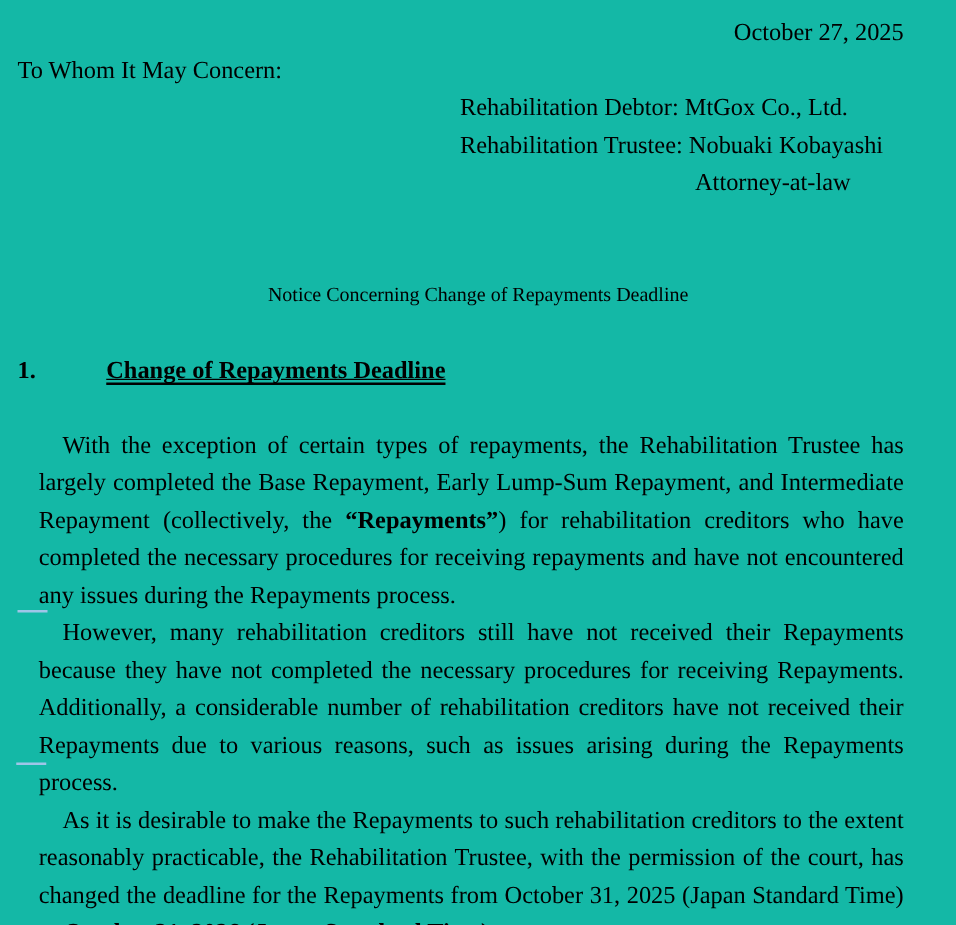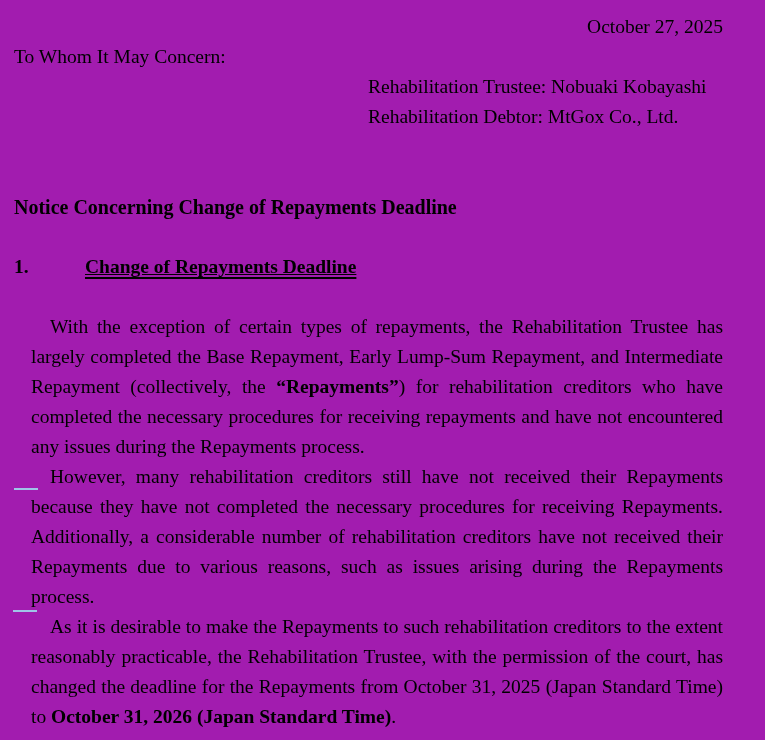--- a/index.html
+++ b/index.html
@@ -6,21 +6,21 @@
     margin: 0;
     padding: 0;
     background: #ffffff;
   }
   .page {
     position: relative;
     box-sizing: border-box;
     width: 765px;
     height: 740px;
     padding: 12px 42px 0 14px;
-    background: #a21caf;
+    background: #14b8a6;
     color: #000000;
     font-family: "Liberation Serif", serif;
     font-size: 19.5px;
     line-height: 30px;
     overflow: hidden;
   }
   .date-line {
     text-align: right;
   }
   .salutation {
@@ -29,23 +29,23 @@
   }
   .sig-block {
     margin-left: 354px;
   }
   .sig-title {
     margin-left: 188px;
   }
   .doc-title {
     margin-top: 60px;
     margin-right: -28px;
-    text-align: left;
-    font-weight: bold;
-    font-size: 20px;
+    text-align: center;
+    font-weight: normal;
+    font-size: 16px;
   }
   .section-heading {
     margin-top: 30px;
     text-decoration: underline;
   }
   .section-number {
     display: inline-block;
     width: 71px;
     font-weight: bold;
   }
@@ -81,22 +81,23 @@
 </head>
 <body>
 
 <div class="page">
 
   <div class="date-line">October 27, 2025</div>
 
   <div class="salutation">To Whom It May Concern:</div>
 
   <div class="sig-block">
+    <div>Rehabilitation Debtor: MtGox Co., Ltd.</div>
     <div>Rehabilitation Trustee: Nobuaki Kobayashi</div>
-    <div>Rehabilitation Debtor: MtGox Co., Ltd.</div>
+    <div class="sig-title">Attorney-at-law</div>
   </div>
 
   <div class="doc-title">Notice Concerning Change of Repayments Deadline</div>
 
   <div class="section-heading">
     <span class="section-number">1.</span><span class="section-text">Change of Repayments Deadline</span>
   </div>
 
   <div class="body-block">
       <p class="para"><span>With the exception of certain types of repayments, the Rehabilitation Trustee has largely completed the Base Repayment, Early Lump-Sum Repayment, and Intermediate Repayment (collectively, the </span><span class="seg-b">“Repayments”</span><span>) for rehabilitation creditors who have completed the necessary procedures for receiving repayments and have not encountered any issues during the Repayments process.</span></p>

